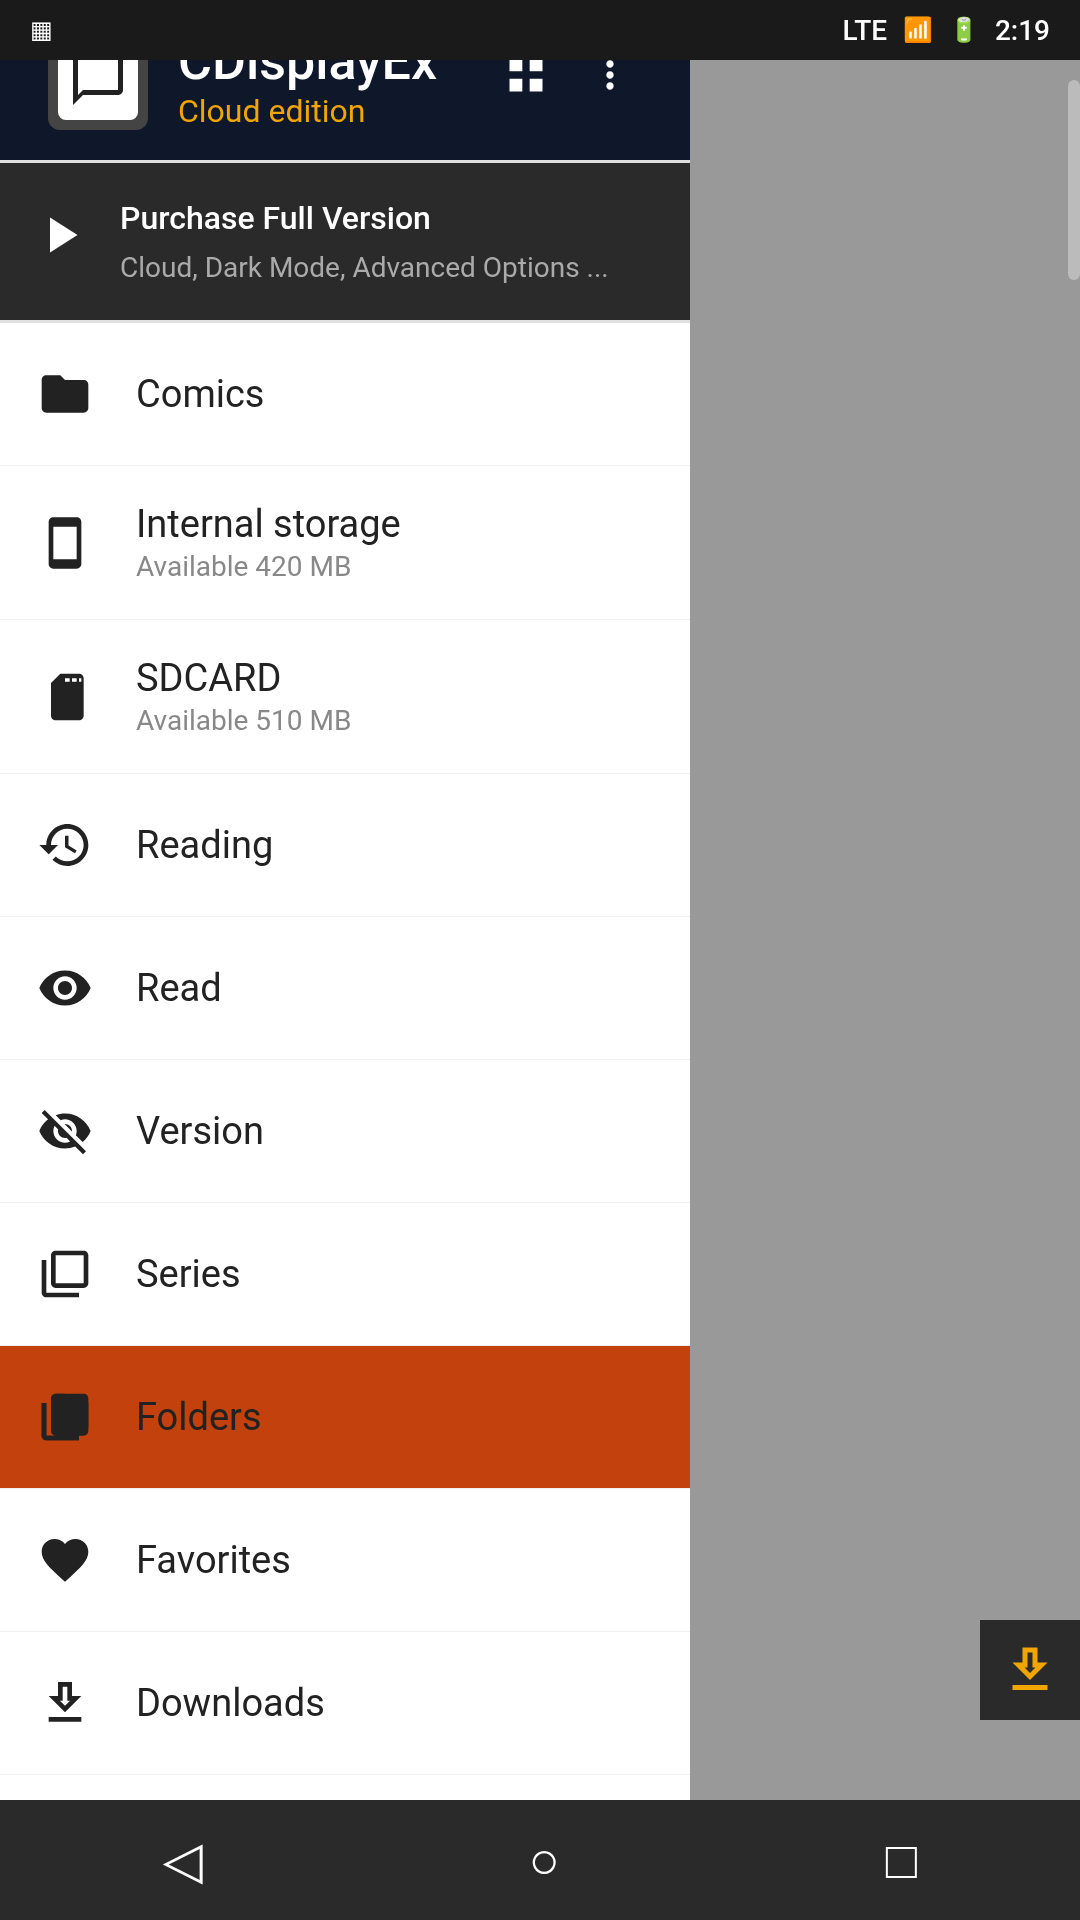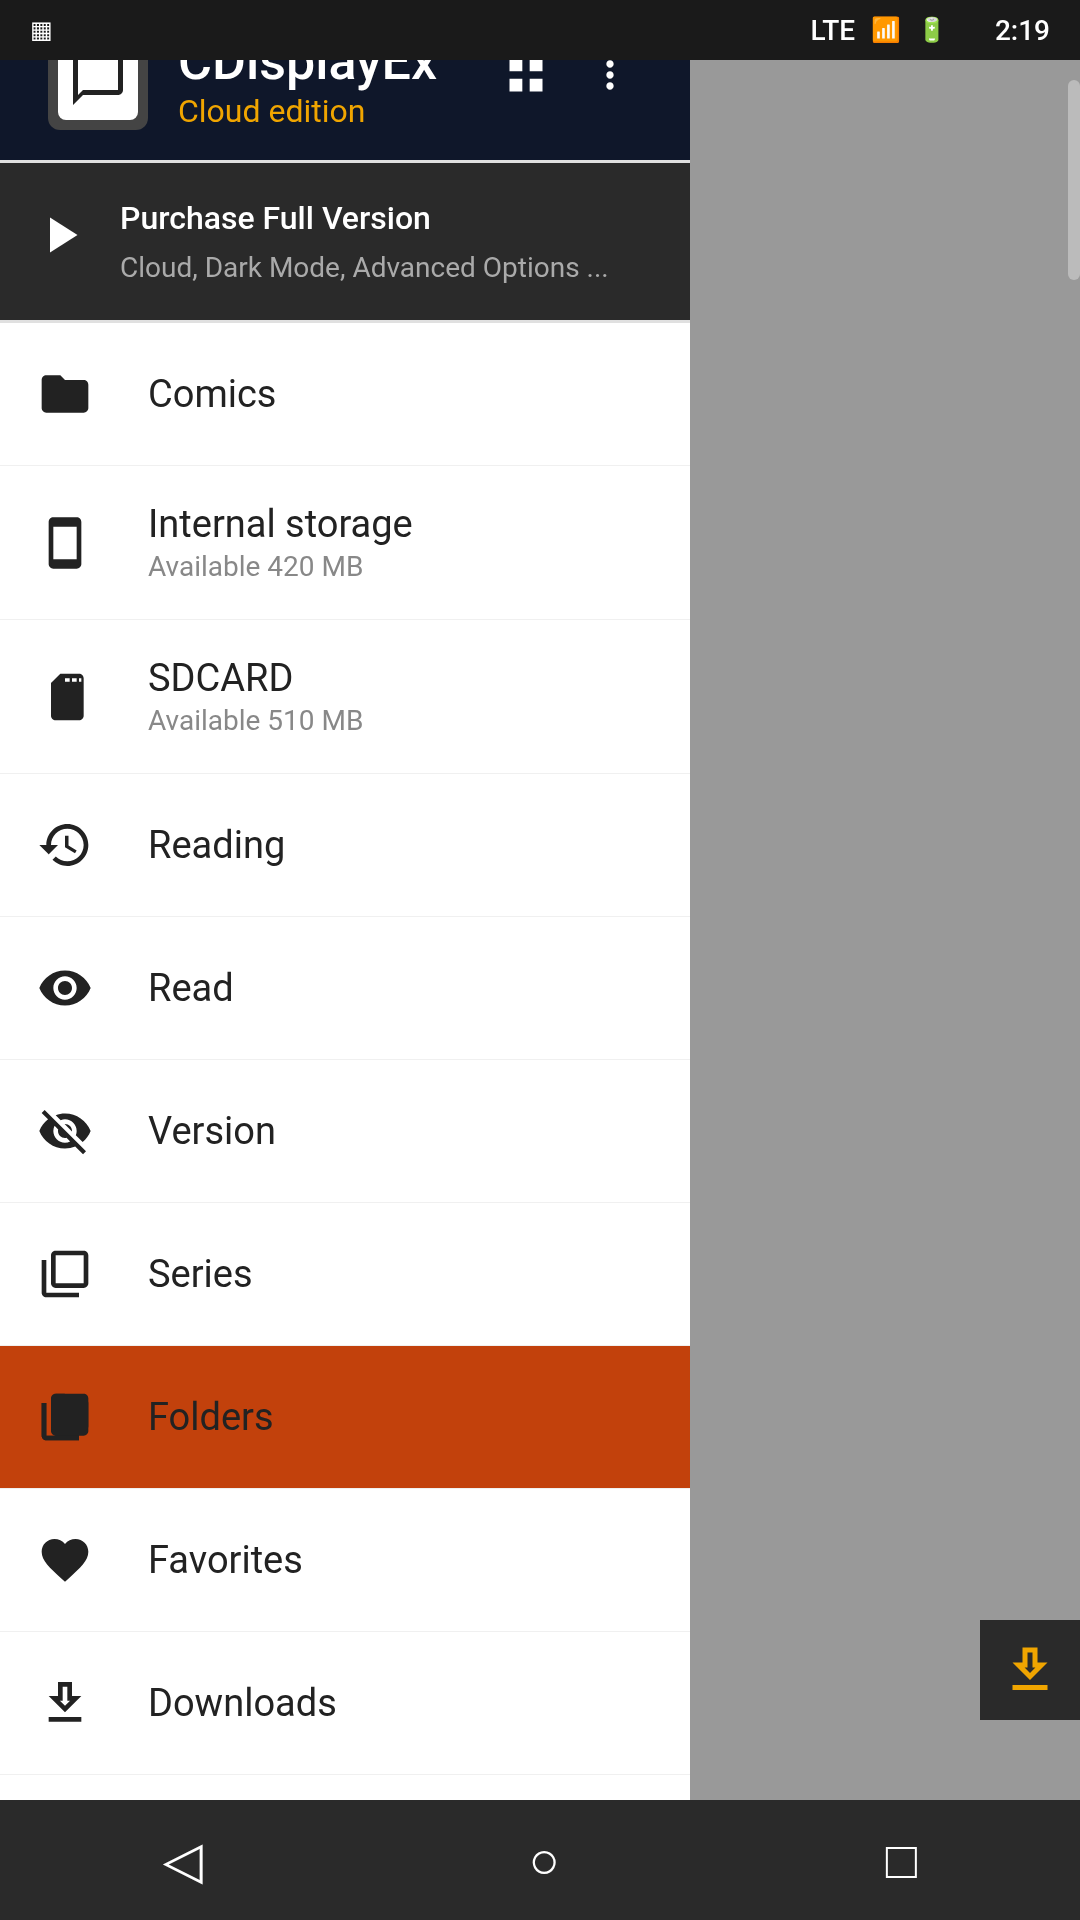--- a/index.html
+++ b/index.html
@@ -32,21 +32,20 @@
     }
     .status-bar-right {
       display: flex;
       align-items: center;
       gap: 16px;
     }
     .status-text {
       color: #fff;
       font-size: 28px;
       font-weight: 500;
-      margin-left: 32px;
     }
     .status-icon {
       color: #fff;
       font-size: 24px;
     }
 
     
     .sidebar {
       width: 690px;
       height: 1920px;
@@ -189,21 +188,21 @@
     
     .menu-list {
       flex: 1;
       overflow-y: auto;
     }
     .menu-item {
       width: 100%;
       padding: 36px 30px;
       display: flex;
       align-items: center;
-      gap: 48px;
+      gap: 36px;
       cursor: pointer;
       background: #fff;
       border-bottom: 1px solid #f0f0f0;
     }
     .menu-item.active {
       background: #c2410c;
     }
     .menu-item-icon {
       width: 70px;
       height: 70px;

